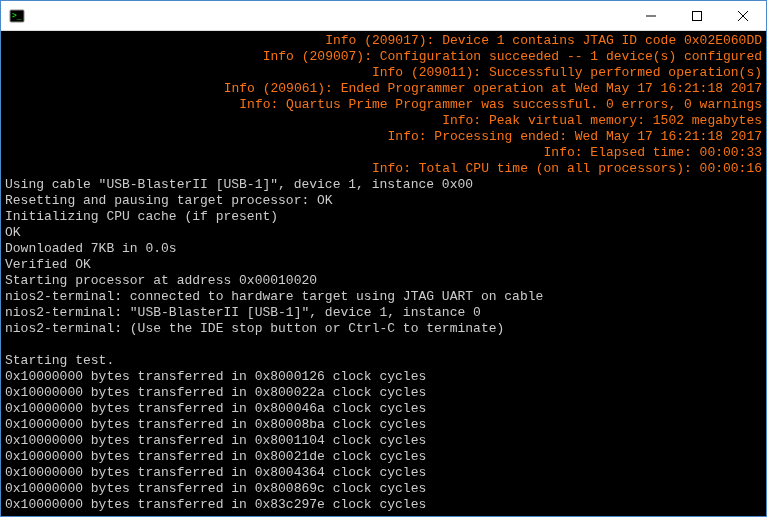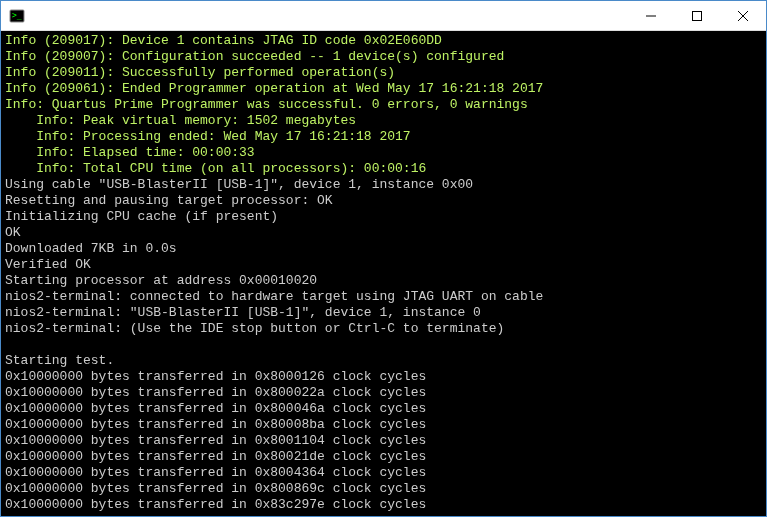--- a/index.html
+++ b/index.html
@@ -61,21 +61,22 @@
       background: #000;
       color: #ccc;
       font-family: "Consolas", "Courier New", monospace;
       font-size: 13px;
       line-height: 16px;
       padding: 2px 4px;
       overflow: hidden;
       white-space: pre;
     }
     .green {
-      color: #bef264;
+      color: #f97316;
+      text-align: right;
     }
     .white {
       color: #cccccc;
     }
   </style>
 </head>
 <body>
 
 <div class="window">
   <div class="titlebar">

